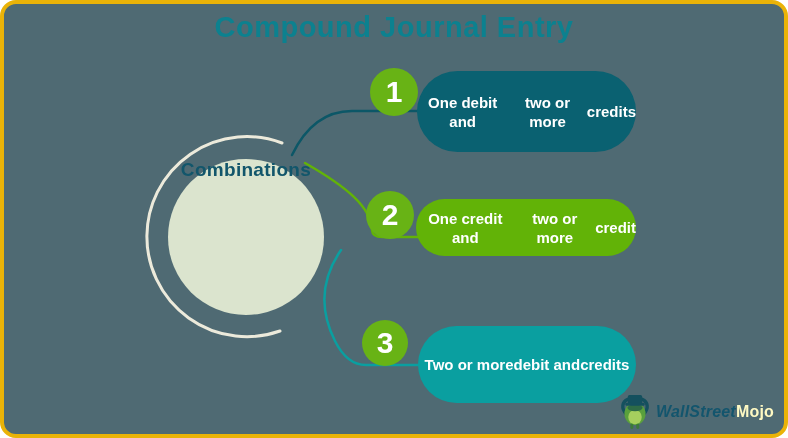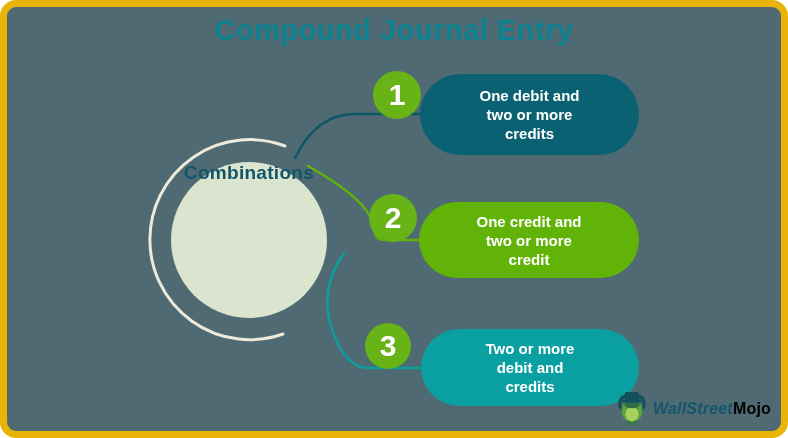--- a/index.html
+++ b/index.html
@@ -1,21 +1,21 @@
 <!DOCTYPE html>
 <html><head>
 <meta charset="utf-8">
 <style>
   * { margin: 0; padding: 0; box-sizing: border-box; }
   html, body { background: #ffffff; font-family: "Liberation Sans", sans-serif; }
   .stage {
     position: relative;
     width: 788px; height: 438px;
     background: #4f6a73;
-    border: 7px solid #eab308;
+    border: 4px solid #eab308;
     border-radius: 16px;
     overflow: hidden;
   }
   .title {
     position: absolute;
     top: 7px; left: 0; width: 100%;
     text-align: center;
     font-size: 29px;
     font-weight: 700;
     letter-spacing: 0.5px;
@@ -33,50 +33,50 @@
     background: #dbe4ce;
     display: flex; justify-content: center;
   }
   .center-circle span {
     font-size: 19px; font-weight: 700;
     letter-spacing: 0.3px;
     color: #12566b;
   }
   .pill {
     position: absolute;
-    display: flex; flex-direction: column;
+    display: flex; 
     align-items: center; justify-content: center;
     color: #ffffff;
     font-size: 15px; font-weight: 700;
     line-height: 19px;
     text-align: center;
   }
   .pill-1 { left: 413px; top: 67px;  width: 219px; height: 81px; background: #0a6171; border-radius: 41px; }
-  .pill-2 { left: 412px; top: 195px; width: 220px; height: 76px; background: #62b307; border-radius: 38px; }
+  .pill-2 { left: 412px; top: 195px; width: 220px; height: 57px; background: #62b307; border-radius: 38px; }
   .pill-3 { left: 414px; top: 322px; width: 218px; height: 77px; background: #0a9fa0; border-radius: 39px; }
   .num {
     position: absolute;
     border-radius: 50%;
     background: #68b315;
     color: #ffffff;
     display: flex; align-items: center; justify-content: center;
     font-size: 30px; font-weight: 700;
   }
   .num-1 { left: 366px; top: 64px;  width: 48px; height: 48px; }
   .num-2 { left: 362px; top: 187px; width: 48px; height: 48px; }
   .num-3 { left: 358px; top: 316px; width: 46px; height: 46px; }
   .logo {
     position: absolute;
     right: 10px; bottom: 2px;
     display: flex; align-items: center;
     gap: 2px;
   }
   .logo-text { font-size: 16px; font-weight: 700; letter-spacing: 0.2px; white-space: nowrap; }
   .logo-text .p1 { color: #13556d; font-style: italic; }
-  .logo-text .p2 { color: #000000; }
+  .logo-text .p2 { color: #fef9c3; }
 </style>
 </head>
 <body>
 
 <div class="stage">
 
   <div class="title">Compound Journal Entry</div>
 
   <svg class="lines" viewBox="0 0 788 438">
 

